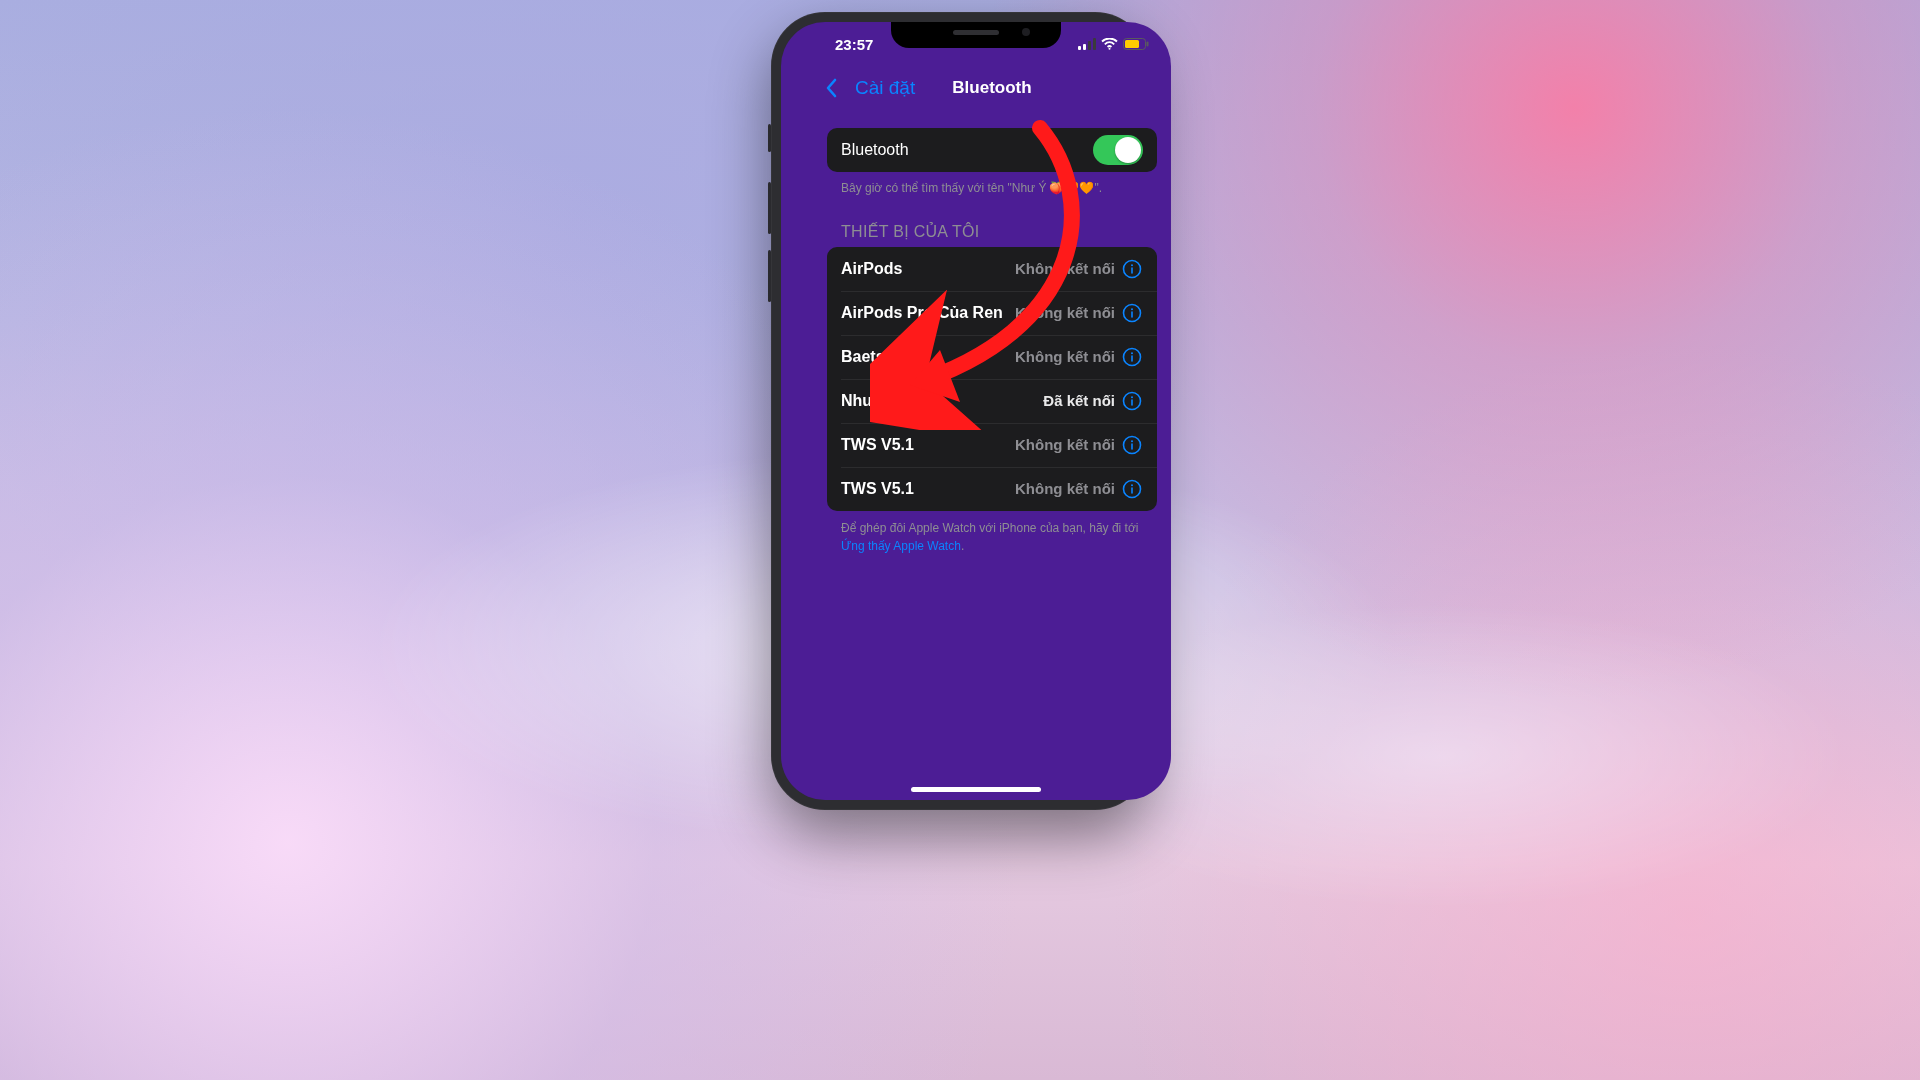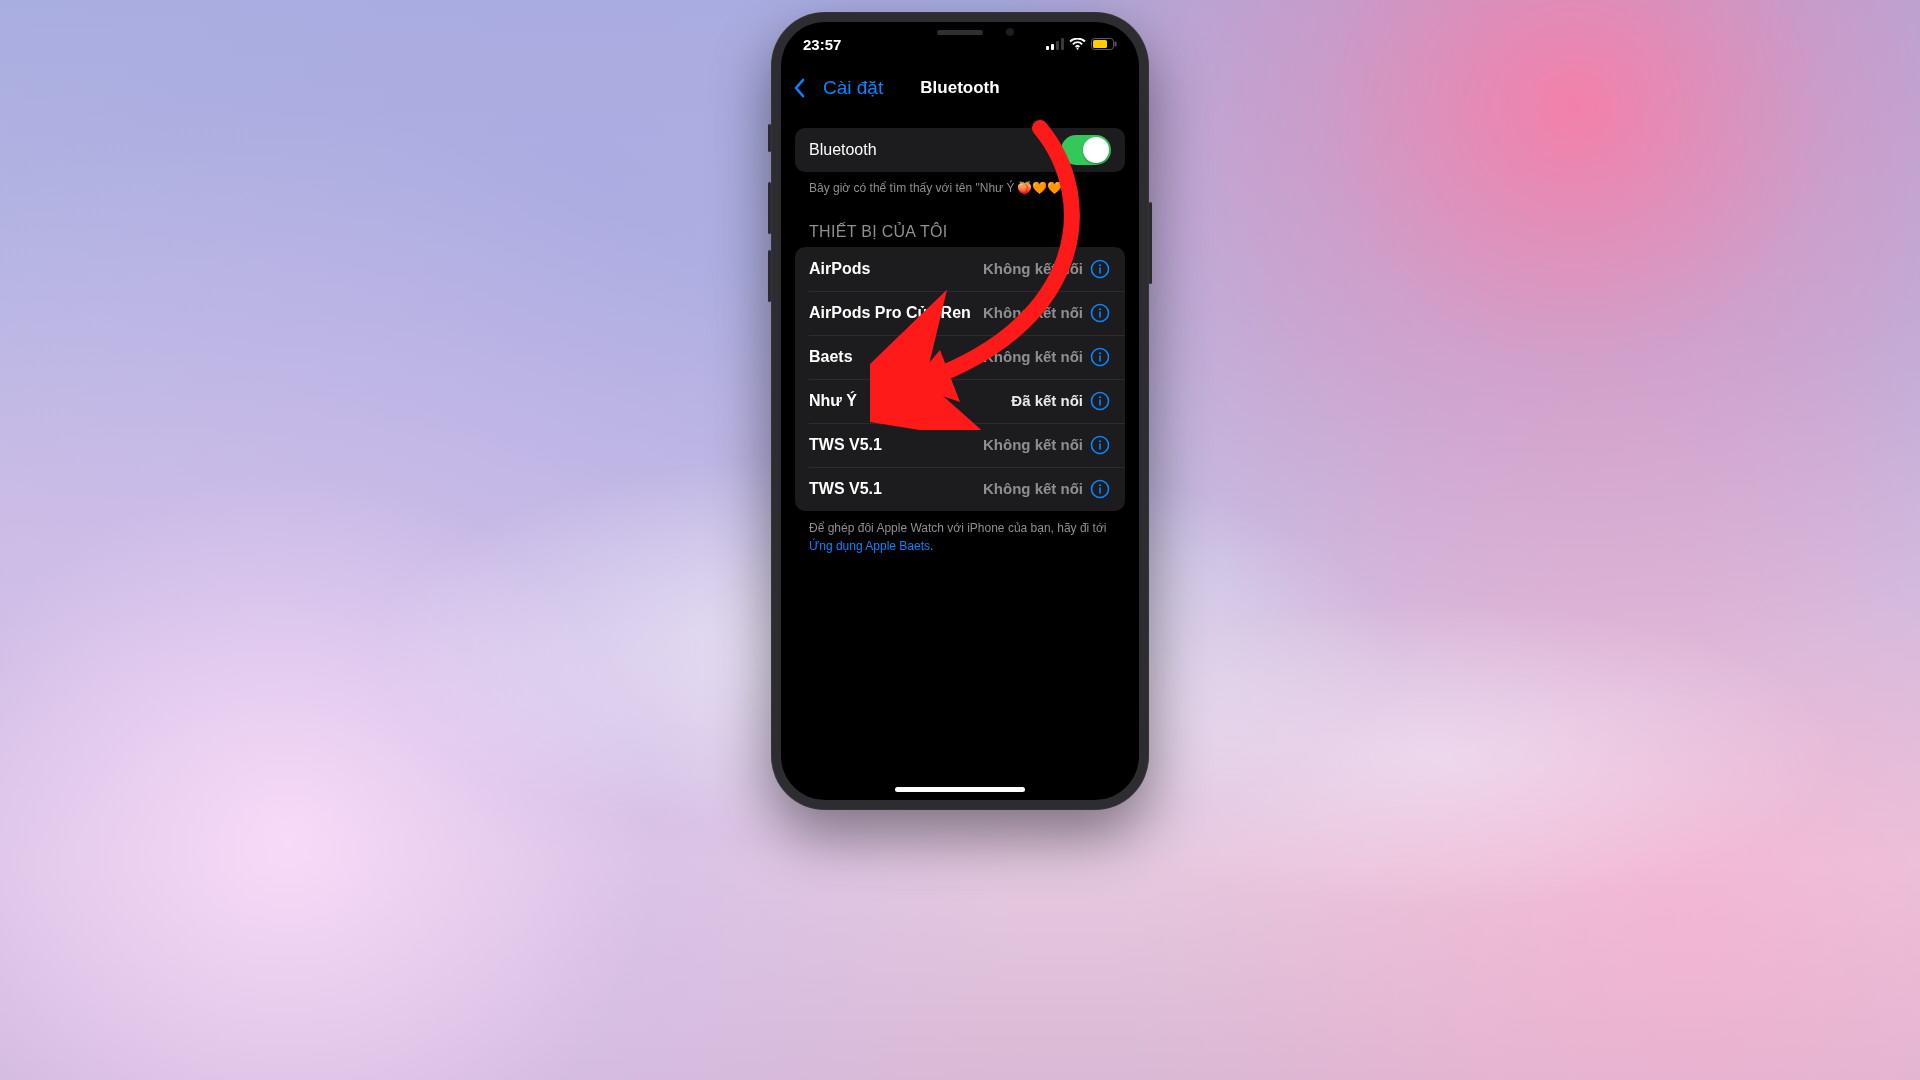--- a/index.html
+++ b/index.html
@@ -51,23 +51,24 @@
   }
   .side-btn.l1 { left: -3px; top: 112px; width: 3px; height: 28px; }
   .side-btn.l2 { left: -3px; top: 170px; width: 3px; height: 52px; }
   .side-btn.l3 { left: -3px; top: 238px; width: 3px; height: 52px; }
   .side-btn.r1 { right: -3px; top: 190px; width: 3px; height: 82px; }
 
   .screen {
     width: 100%;
     height: 100%;
     border-radius: 44px;
-    background: #000000;
+    background: #4c1d95;
     overflow: hidden;
     position: relative;
+    padding-left: 32px;
   }
   .notch {
     position: absolute;
     top: 0;
     left: 50%;
     transform: translateX(-50%);
     width: 170px;
     height: 26px;
     background: #000;
     border-bottom-left-radius: 18px;
@@ -389,21 +390,21 @@
                 <circle cx="10" cy="10" r="8.5"></circle>
                 <circle cx="10" cy="6.2" r="1" fill="#0a84ff" stroke="none"></circle>
                 <line x1="10" y1="9" x2="10" y2="14" stroke-linecap="round"></line>
               </svg>
             </div>
           </div>
         </div>
 
 
       <div class="footer-note">
-        <span>Để ghép đôi Apple Watch với iPhone của bạn, hãy đi tới </span><span class="link">Ứng dụng Apple Baets</span><span>.</span>
+        <span>Để ghép đôi Apple Watch với iPhone của bạn, hãy đi tới </span><span class="link">Ứng thấy Apple Watch</span><span>.</span>
       </div>
     </div>
 
     <div class="home-ind"></div>
   </div>
 </div>
 
 <svg class="arrow" width="260" height="320" viewBox="0 0 260 320" style="left:870px; top:110px;">
   <defs>
     <marker id="arrowhead" markerWidth="10" markerHeight="10" refX="4" refY="5" orient="auto">

